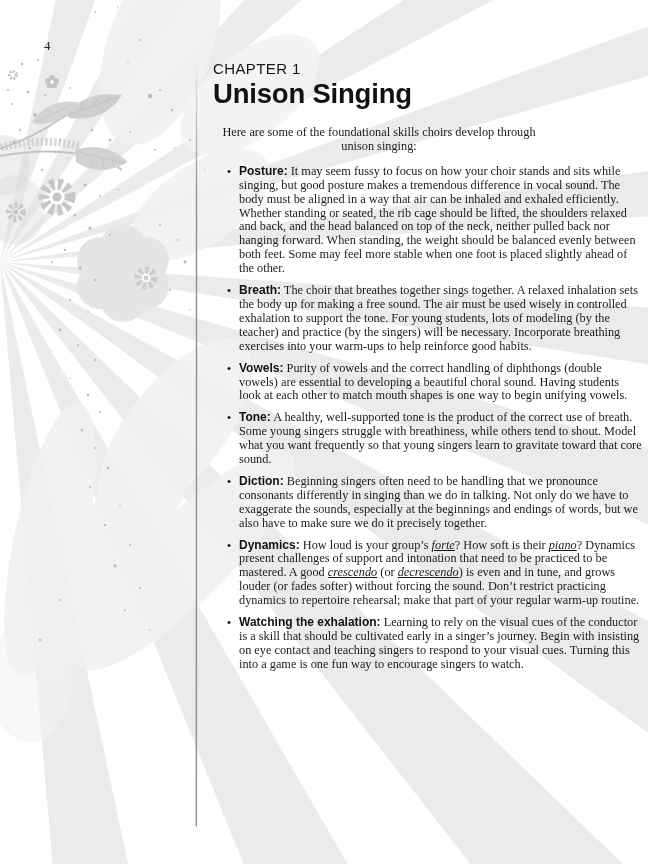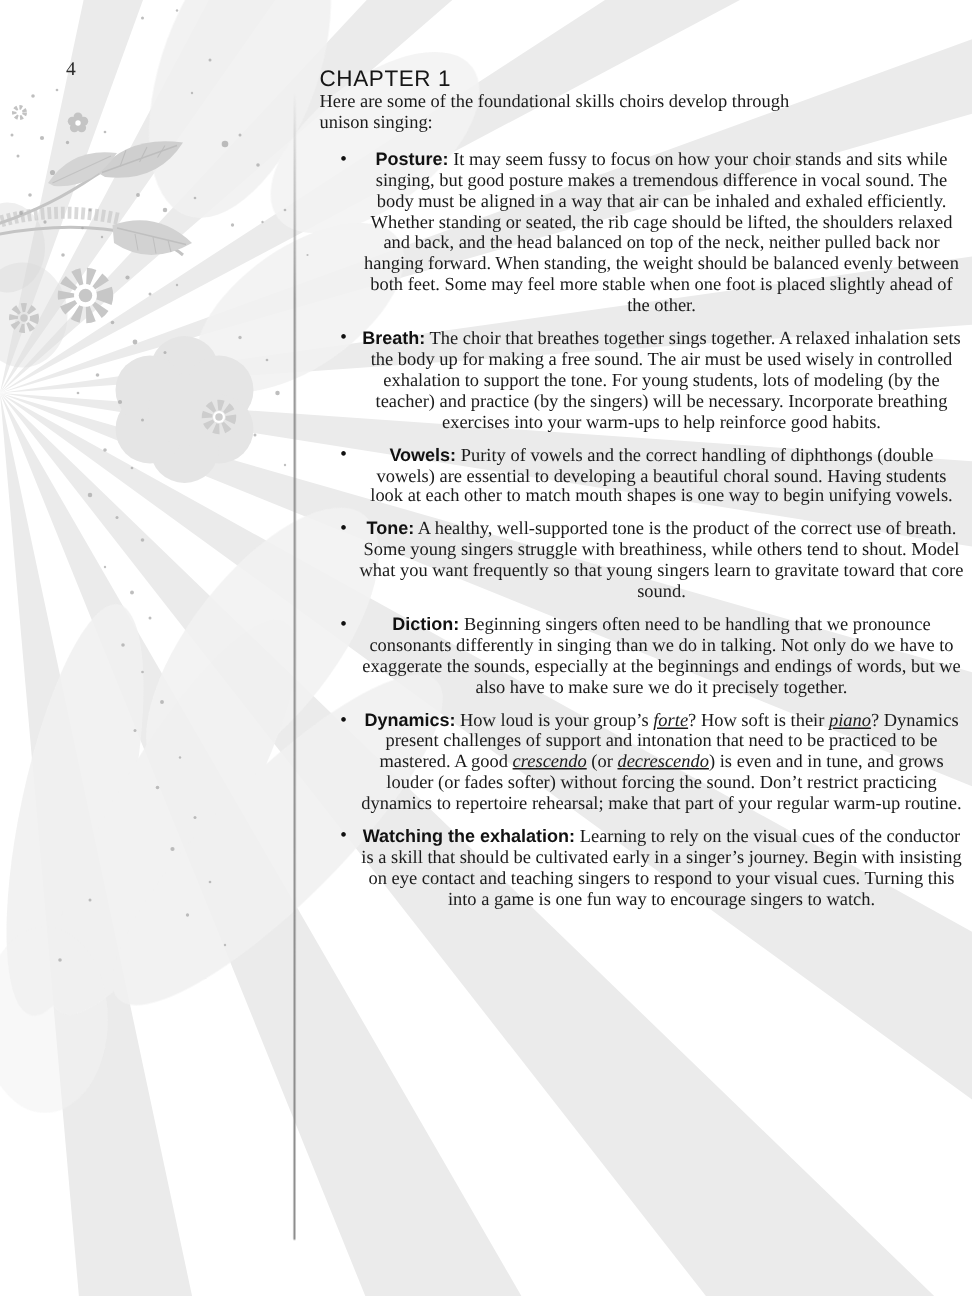--- a/index.html
+++ b/index.html
@@ -1,28 +1,28 @@
 <!DOCTYPE html>
 <html><head>
 <meta charset="utf-8">
 <style>
   html,body{margin:0;padding:0;background:#fff;}
   .page{position:relative;width:648px;height:864px;background:#ffffff;overflow:hidden;
         font-family:"Liberation Serif",serif;color:#1b1b1b;}
   .decor-svg{position:absolute;left:0;top:0;pointer-events:none;}
   .page-number{position:absolute;left:44px;top:38px;font-family:"Liberation Serif",serif;
                font-size:13px;color:#2a2a2a;}
-  .content{position:absolute;left:213px;top:44px;width:430px;}
+  .content{position:absolute;left:213px;top:60px;width:430px;}
   .kicker{font-family:"Liberation Sans",sans-serif;font-weight:500;font-size:15px;
           letter-spacing:0.4px;color:#161616;line-height:17px;}
   .title{font-family:"Liberation Sans",sans-serif;font-weight:700;font-size:27.5px;
          letter-spacing:-0.2px;color:#111;line-height:31px;margin:1px 0 17px 0;}
   .content p{font-size:12.3px;line-height:13.9px;margin:0 0 8px 0;}
-  .lead2{max-width:332px;}
-  ul.skills{list-style:none;margin:11px 0 0 0;padding:0 0 0 14px;text-align:center;}
+  .lead2{max-width:332px;text-align:center;}
+  ul.skills{list-style:none;margin:11px 0 0 0;padding:0 0 0 14px;}
   ul.skills li{position:relative;padding-left:12px;margin-bottom:8px;
                font-size:12.3px;line-height:13.9px;}
   ul.skills li::before{content:"\2022";position:absolute;left:0;top:0;
                font-family:"Liberation Sans",sans-serif;font-size:11.5px;color:#111;}
   .lbl{font-family:"Liberation Sans",sans-serif;font-weight:700;font-size:12px;color:#111;}
   .it{font-style:italic;text-decoration:underline;}
 </style>
 </head>
 <body>
 
@@ -193,20 +193,21 @@
         <circle cx="68" cy="158" r="0.8"></circle>
     </g>
 
     <path d="M196.5,62 C197.2,150 195.5,260 196.5,380 C197.5,520 195.6,660 196.3,826" stroke="url(#lineGrad)" stroke-width="1.4" fill="none" stroke-linecap="round"></path>
   </svg>
 
   <div class="page-number">4</div>
 
   <div class="content">
     <div class="kicker">CHAPTER 1</div>
+    <h1 class="title">Unison Singing</h1>
 
     <p class="lead2">Here are some of the foundational skills choirs develop through unison singing:</p>
 
     <ul class="skills">
         <li><span class="lbl">Posture:</span><span><span> It may seem fussy to focus on how your choir stands and sits while singing, but good posture makes a tremendous difference in vocal sound. The body must be aligned in a way that air can be inhaled and exhaled efficiently. Whether standing or seated, the rib cage should be lifted, the shoulders relaxed and back, and the head balanced on top of the neck, neither pulled back nor hanging forward. When standing, the weight should be balanced evenly between both feet. Some may feel more stable when one foot is placed slightly ahead of the other.</span></span></li>
         <li><span class="lbl">Breath:</span><span><span> The choir that breathes together sings together. A relaxed inhalation sets the body up for making a free sound. The air must be used wisely in controlled exhalation to support the tone. For young students, lots of modeling (by the teacher) and practice (by the singers) will be necessary. Incorporate breathing exercises into your warm-ups to help reinforce good habits.</span></span></li>
         <li><span class="lbl">Vowels:</span><span><span> Purity of vowels and the correct handling of diphthongs (double vowels) are essential to developing a beautiful choral sound. Having students look at each other to match mouth shapes is one way to begin unifying vowels.</span></span></li>
         <li><span class="lbl">Tone:</span><span><span> A healthy, well-supported tone is the product of the correct use of breath. Some young singers struggle with breathiness, while others tend to shout. Model what you want frequently so that young singers learn to gravitate toward that core sound.</span></span></li>
         <li><span class="lbl">Diction:</span><span><span> Beginning singers often need to be handling that we pronounce consonants differently in singing than we do in talking. Not only do we have to exaggerate the sounds, especially at the beginnings and endings of words, but we also have to make sure we do it precisely together.</span></span></li>
         <li><span class="lbl">Dynamics:</span><span><span> How loud is your group’s </span><span class="it">forte</span><span>? How soft is their </span><span class="it">piano</span><span>? Dynamics present challenges of support and intonation that need to be practiced to be mastered. A good </span><span class="it">crescendo</span><span> (or </span><span class="it">decrescendo</span><span>) is even and in tune, and grows louder (or fades softer) without forcing the sound. Don’t restrict practicing dynamics to repertoire rehearsal; make that part of your regular warm-up routine.</span></span></li>

